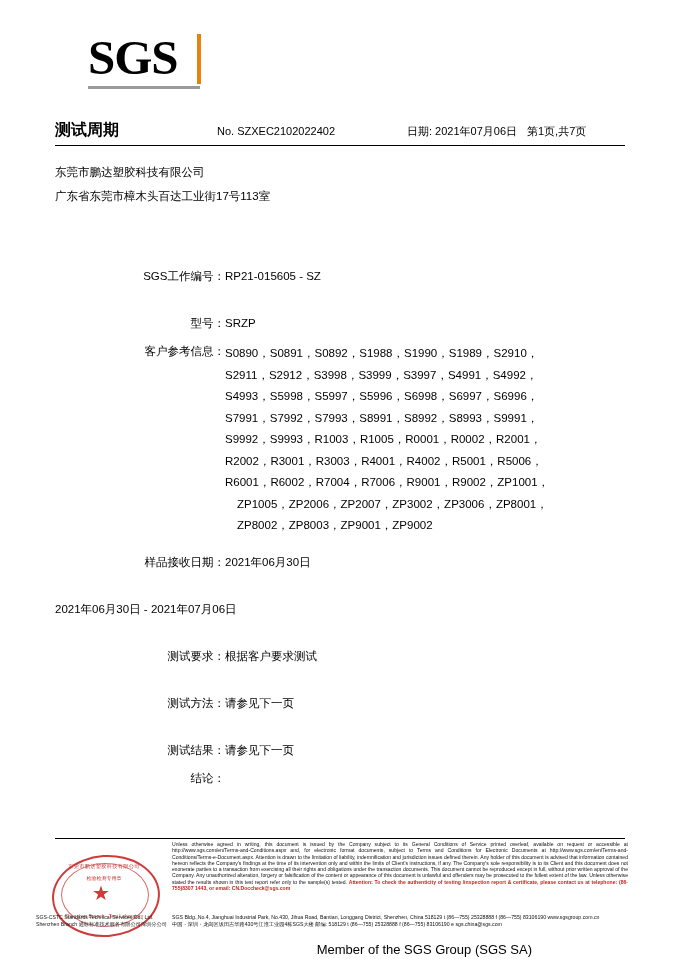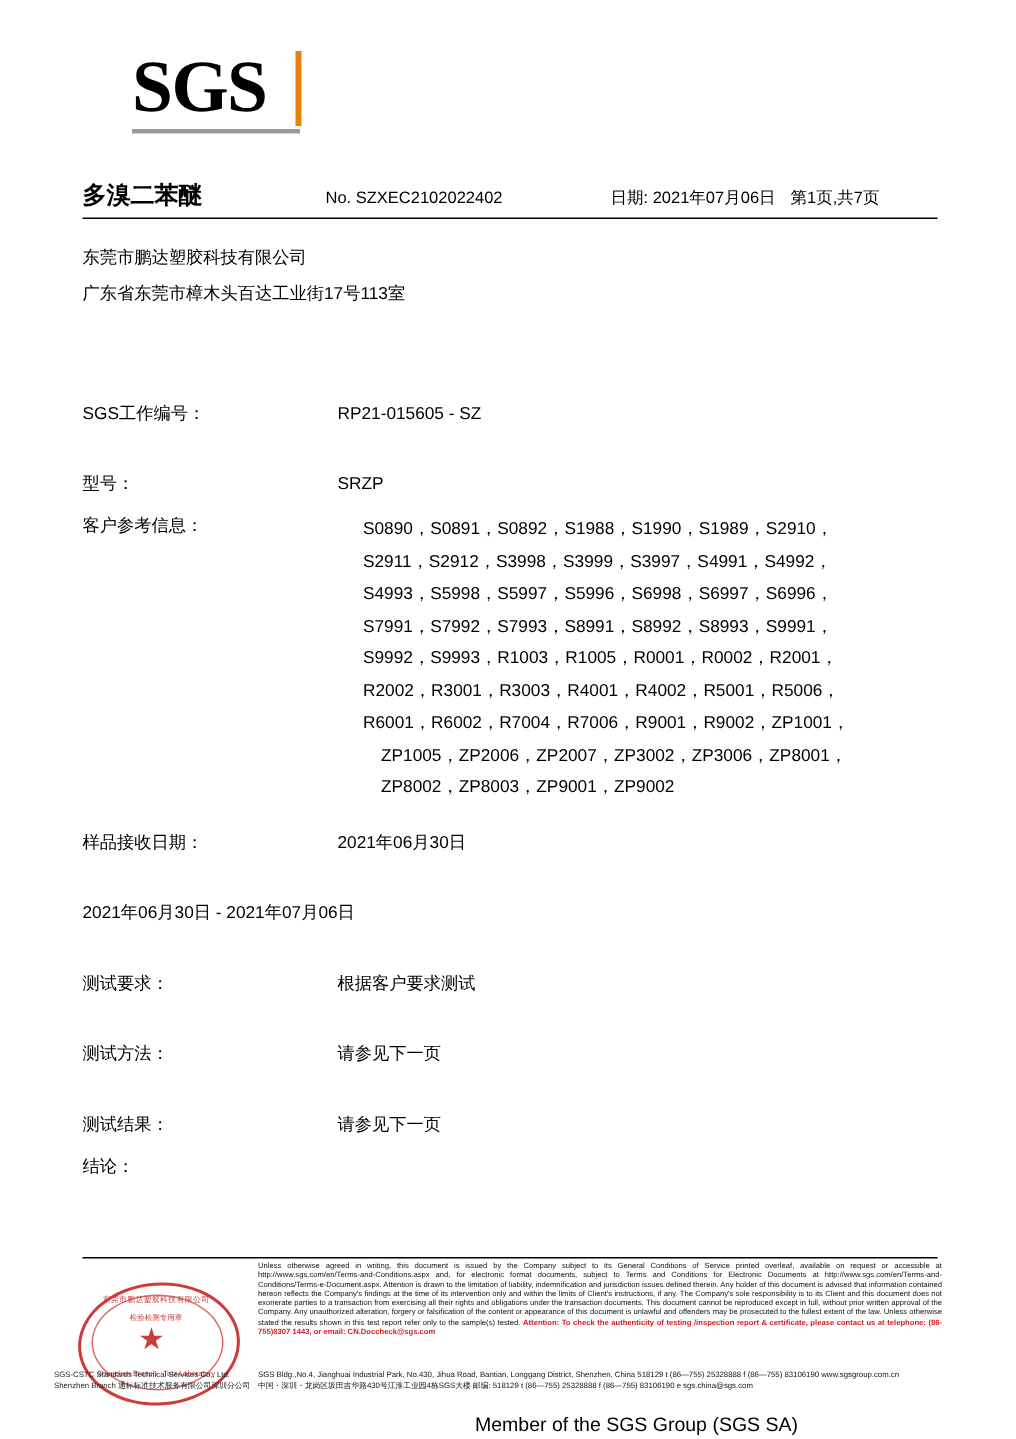--- a/index.html
+++ b/index.html
@@ -118,28 +118,28 @@
   }
   .field-row {
     display: flex;
     align-items: flex-start;
     margin-bottom: 7px;
   }
   .field-label {
     width: 170px;
     flex: 0 0 170px;
     line-height: 17px;
+    text-align: right;
   }
   .field-value {
     flex: 1;
     line-height: 17px;
   }
   .refs {
     line-height: 21.5px;
-    margin-left: 17px;
   }
   .refs .ref-line {
     display: block;
     white-space: pre;
   }
   .refs .ref-line.indent {
     padding-left: 12px;
   }
   .spaced-row { margin-bottom: 11px; margin-top: 30px; }
   .conclusion-value {
@@ -265,21 +265,21 @@
 
 <div class="page">
 
   <div class="logo-block">
     <span class="logo-text">SGS</span>
     <div class="logo-bar-v"></div>
     <div class="logo-bar-h"></div>
   </div>
 
   <div class="title-row">
-    <div class="doc-title">多溴二苯醚</div>
+    <div class="doc-title">测试周期</div>
     <div class="doc-no">No. SZXEC2102022402</div>
     <div class="doc-date">日期: 2021年07月06日</div>
     <div class="doc-page">第1页,共7页</div>
   </div>
   <div class="title-rule"></div>
 
   <div class="company">
     <div>东莞市鹏达塑胶科技有限公司</div>
     <div>广东省东莞市樟木头百达工业街17号113室</div>
   </div>

